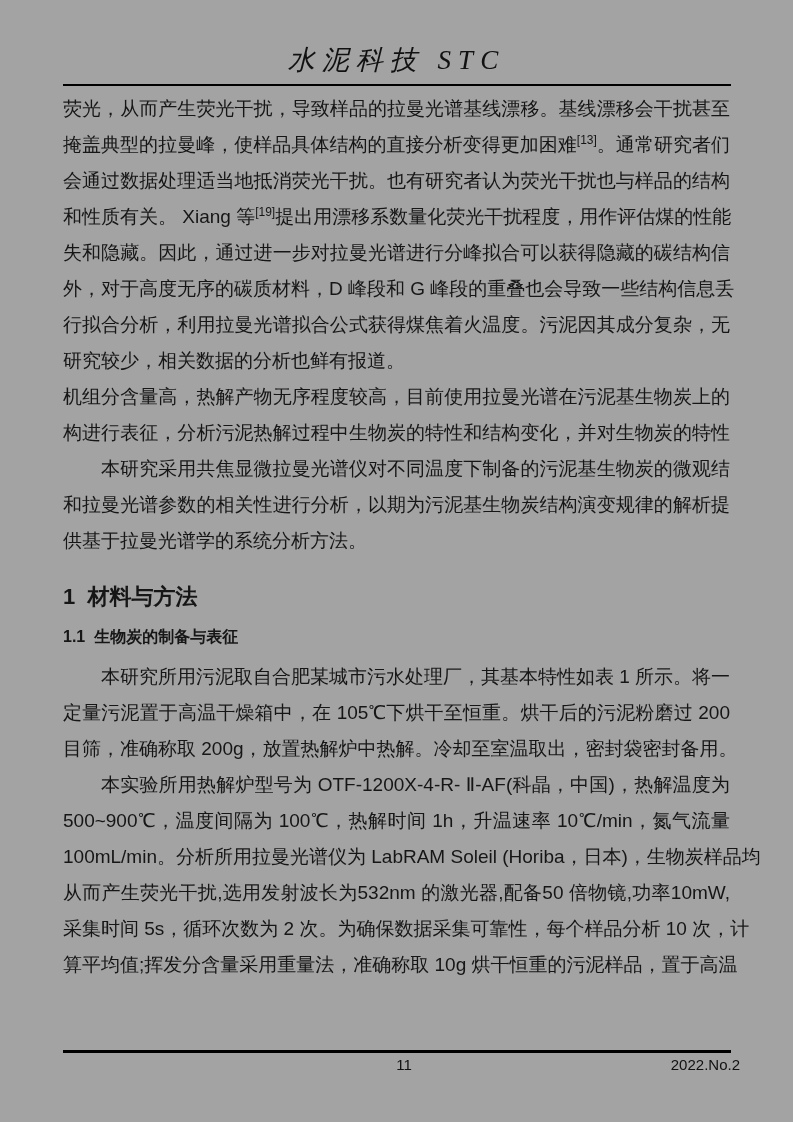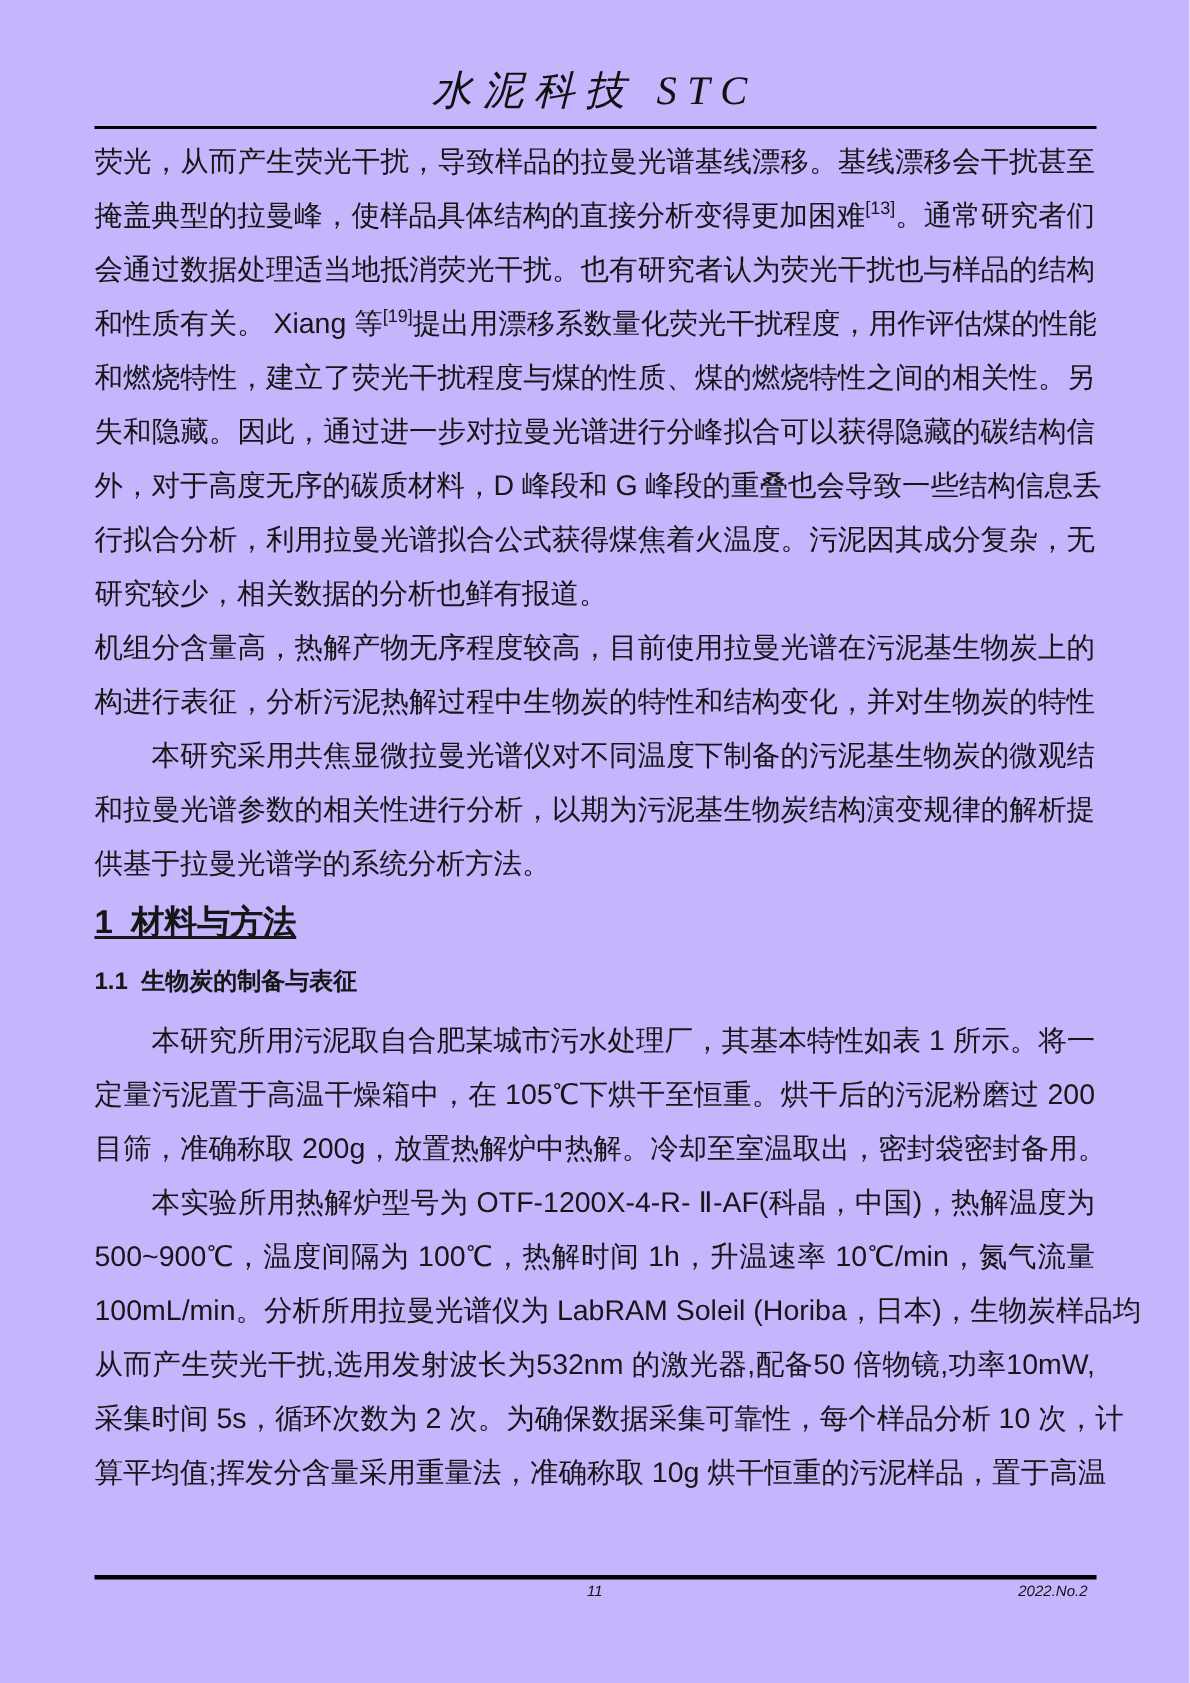--- a/index.html
+++ b/index.html
@@ -4,21 +4,21 @@
 <style>
   html, body {
     margin: 0;
     padding: 0;
     background: #ffffff;
   }
   .page {
     position: relative;
     width: 793px;
     height: 1122px;
-    background: #c4b5fd;
+    background: #a3a3a3;
     color: #161616;
     font-family: "Liberation Sans", sans-serif;
     overflow: hidden;
   }
   
   .header {
     position: absolute;
     left: 63px;
     right: 63px;
     top: 42px;
@@ -67,25 +67,24 @@
   .line sup {
     font-size: 12px;
     line-height: 0;
     vertical-align: super;
     letter-spacing: 0;
   }
   .h1 {
     font-weight: bold;
     font-size: 22px;
     line-height: 36px;
-    margin: 2px 0 4px 0;
+    margin: 20px 0 4px 0;
     white-space: pre;
     text-align: left;
     text-align-last: left;
-    text-decoration: underline;
   }
   .h2 {
     font-weight: bold;
     font-size: 16px;
     line-height: 36px;
     margin: 2px 0 4px 0;
     white-space: pre;
     text-align: left;
     text-align-last: left;
   }
@@ -94,26 +93,25 @@
     position: absolute;
     left: 63px;
     right: 62px;
     top: 1050px;
     height: 3px;
     background: #000;
   }
   .footer {
     position: absolute;
     left: 63px;
-    right: 63px;
+    right: 48px;
     top: 1056px;
     height: 18px;
-    font-size: 10px;
+    font-size: 15px;
     color: #111;
-    font-style: italic;
   }
   .page-number {
     position: absolute;
     left: 0;
     right: 0;
     text-align: center;
   }
   .issue {
     position: absolute;
     right: 5px;
@@ -131,21 +129,20 @@
   </div>
 
   <div class="header-rule"></div>
 
   <div class="article">
       <div class="para">
         <div class="line">荧光，从而产生荧光干扰，导致样品的拉曼光谱基线漂移。基线漂移会干扰甚至</div>
         <div class="line">掩盖典型的拉曼峰，使样品具体结构的直接分析变得更加困难<sup>[13]</sup>。通常研究者们</div>
         <div class="line">会通过数据处理适当地抵消荧光干扰。也有研究者认为荧光干扰也与样品的结构</div>
         <div class="line">和性质有关。 Xiang 等<sup>[19]</sup>提出用漂移系数量化荧光干扰程度，用作评估煤的性能</div>
-        <div class="line">和燃烧特性，建立了荧光干扰程度与煤的性质、煤的燃烧特性之间的相关性。另</div>
         <div class="line">失和隐藏。因此，通过进一步对拉曼光谱进行分峰拟合可以获得隐藏的碳结构信</div>
         <div class="line">外，对于高度无序的碳质材料，D 峰段和 G 峰段的重叠也会导致一些结构信息丢</div>
         <div class="line">行拟合分析，利用拉曼光谱拟合公式获得煤焦着火温度。污泥因其成分复杂，无</div>
         <div class="line line-last">研究较少，相关数据的分析也鲜有报道。</div>
         <div class="line">机组分含量高，热解产物无序程度较高，目前使用拉曼光谱在污泥基生物炭上的</div>
       </div>
       <div class="para">
         <div class="line">构进行表征，分析污泥热解过程中生物炭的特性和结构变化，并对生物炭的特性</div>
         <div class="line line-indent">本研究采用共焦显微拉曼光谱仪对不同温度下制备的污泥基生物炭的微观结</div>
         <div class="line">和拉曼光谱参数的相关性进行分析，以期为污泥基生物炭结构演变规律的解析提</div>

